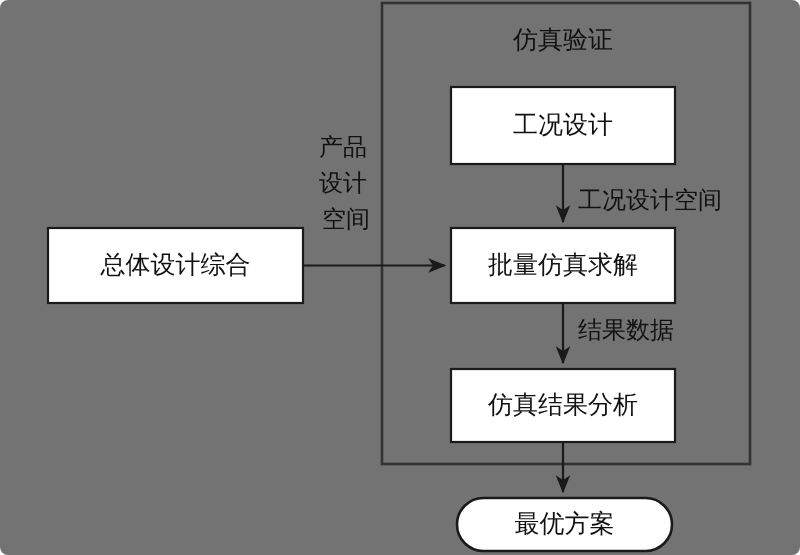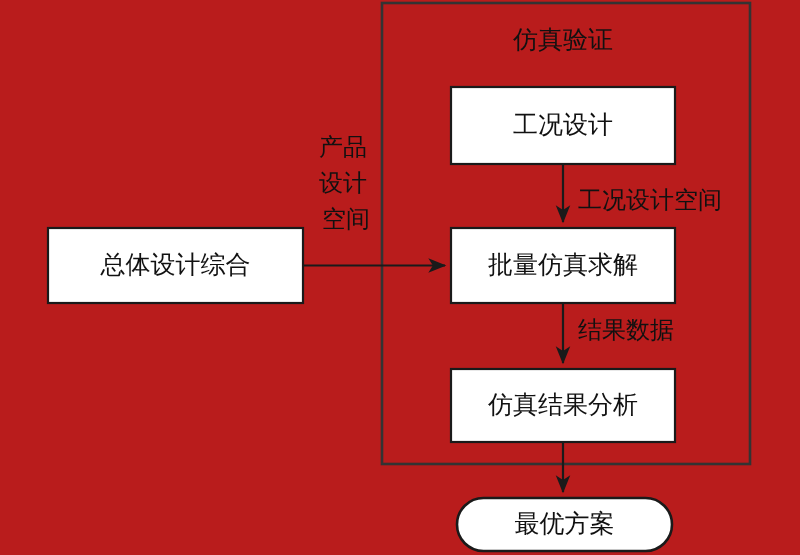--- a/index.html
+++ b/index.html
@@ -4,23 +4,24 @@
 <style>
   html, body {
     margin: 0;
     padding: 0;
     background: #ffffff;
   }
   #diagram-root {
     position: relative;
     width: 800px;
     height: 555px;
-    background: #b91c1c;
+    background: #737373;
     font-family: "Liberation Serif", "DejaVu Serif", serif;
     overflow: hidden;
+    border-radius: 8px;
   }
   svg.canvas {
     position: absolute;
     left: 0;
     top: 0;
     width: 800px;
     height: 555px;
   }
   .node-rect {
     fill: #ffffff;

